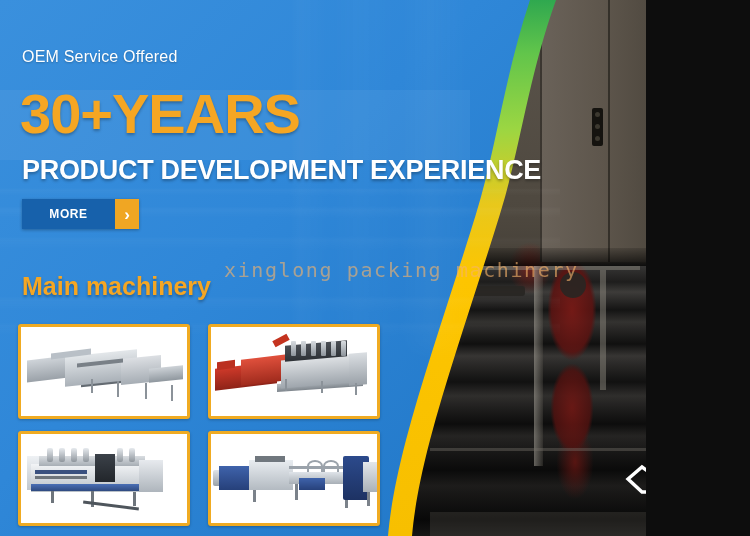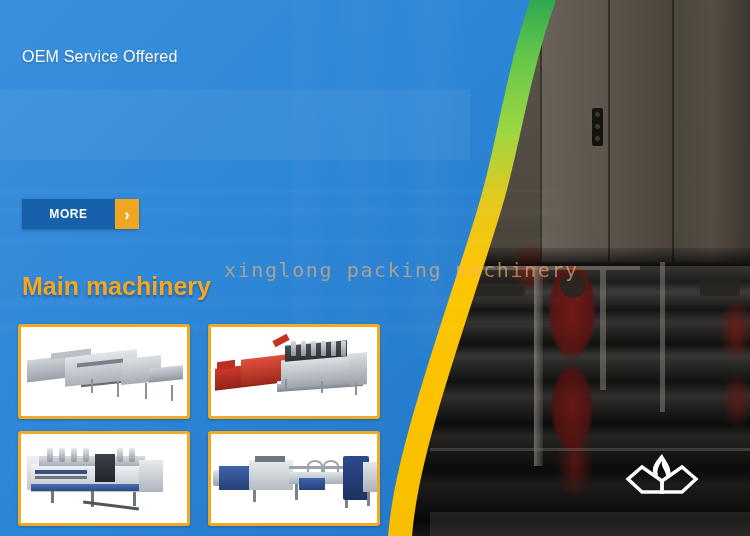--- a/index.html
+++ b/index.html
@@ -5,21 +5,21 @@
 <style>
   * { margin:0; padding:0; box-sizing:border-box; }
   html, body {
     width:750px; height:536px;
     background:#0d0d0d;
     font-family:"Liberation Sans", sans-serif;
     overflow:hidden;
   }
   #stage {
     position:relative;
-    width:750px; height:536px;
+    width:646px; height:536px;
     overflow:hidden;
     background:#111;
   }
 
   
   .photo {
     position:absolute; inset:0;
     background:
       
       radial-gradient(ellipse 34px 70px at 572px 310px, rgba(120,26,22,.95) 0%, rgba(90,20,18,.9) 60%, rgba(0,0,0,0) 72%),
@@ -275,20 +275,22 @@
       <path d="M 0,0 L 556,0 C 528,78 520,150 500,214 C 476,292 448,372 430,440 C 418,486 414,514 412,536 L 0,536 Z" fill="url(#edgeGrad)"></path>
 
       <path d="M 0,0 L 530,0 C 504,78 496,150 476,214 C 452,292 424,372 406,440 C 394,486 390,514 388,536 L 0,536 Z" fill="url(#blueGrad)"></path>
     </svg>
 
     <div class="bluetex"></div>
     <div class="bluetex2"></div>
   </div>
 
   <div class="kicker">OEM Service Offered</div>
+  <div class="headline">30+YEARS</div>
+  <div class="subhead">PRODUCT DEVELOPMENT EXPERIENCE</div>
 
   <div class="morebtn">
     <div class="morebtn-body">
       <span class="morebtn-label">MORE</span>
     </div>
     <div class="morebtn-arrow">›</div>
   </div>
 
   <div class="sectitle">Main machinery</div>
   <div class="watermark">xinglong packing machinery</div>

